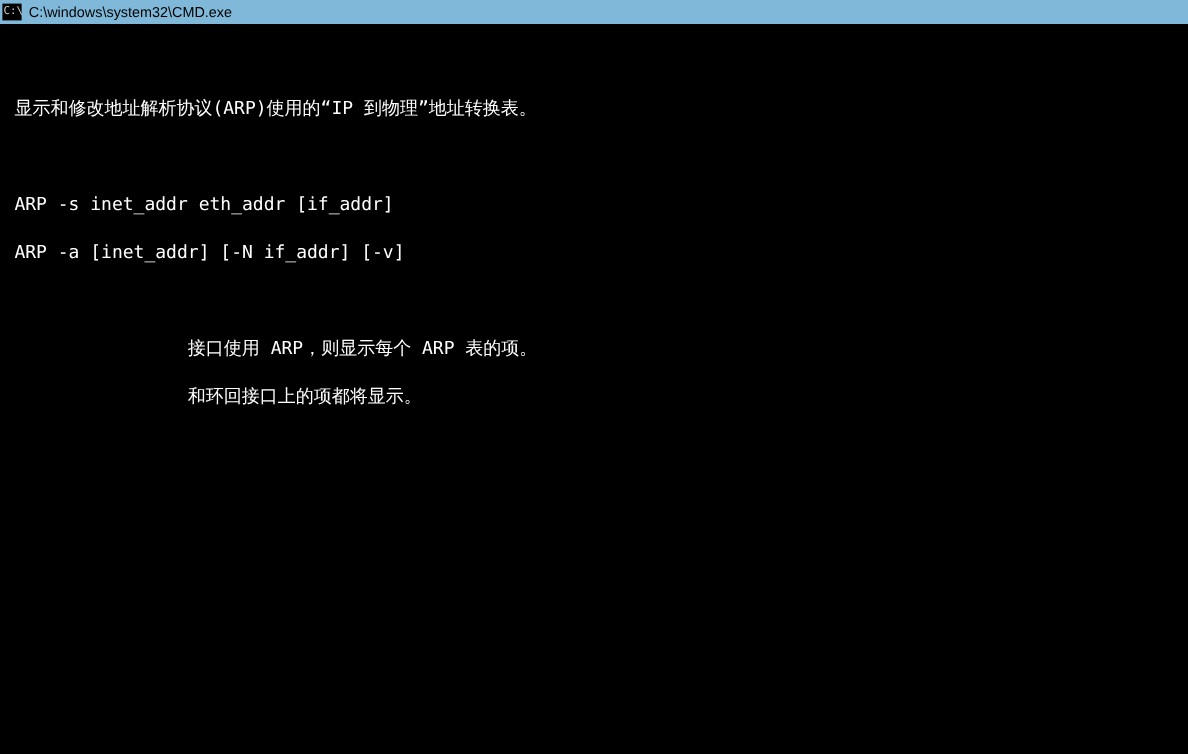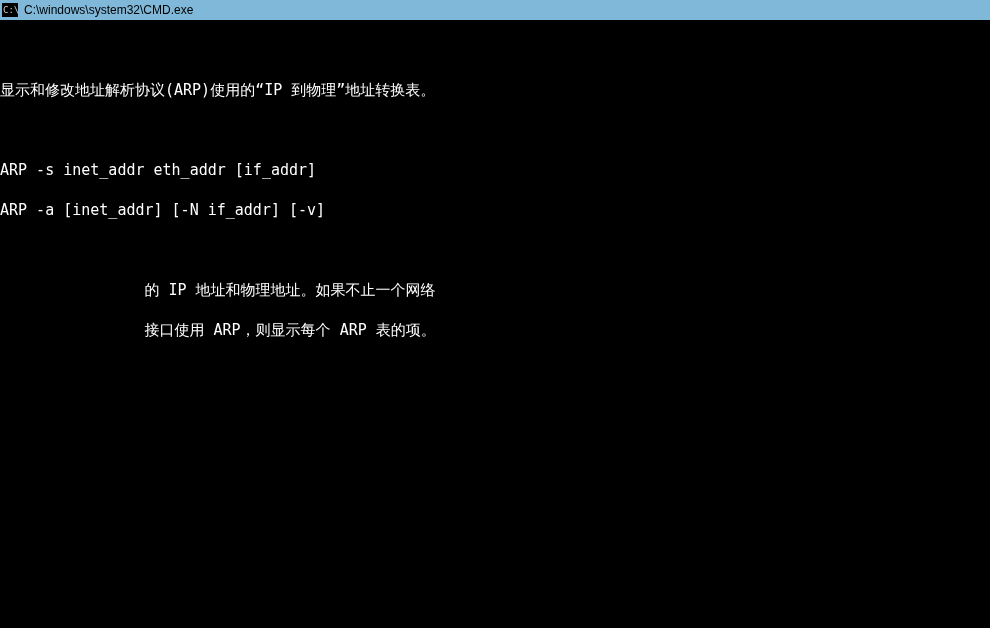--- a/index.html
+++ b/index.html
@@ -38,40 +38,40 @@
     }
     .terminal {
       background: #000;
       color: #fff;
       padding: 0;
       font-family: "Consolas", "NSimSun", "SimSun", monospace;
       font-size: 15px;
       line-height: 20px;
       white-space: pre;
     }
-    .terminal div { white-space: pre; }
+    .terminal div { white-space: pre; padding-left: 12px; }
     .blank { height: 20px; }
   </style>
 </head>
 <body>
 
 <div class="titlebar">
   <span class="titlebar-icon">C:\</span>
   <span>C:\windows\system32\CMD.exe</span>
 </div>
 
 <div class="terminal">
 <div class="blank"></div>
 <div>显示和修改地址解析协议(ARP)使用的“IP 到物理”地址转换表。</div>
 <div class="blank"></div>
 <div>ARP -s inet_addr eth_addr [if_addr]</div>
 <div>ARP -a [inet_addr] [-N if_addr] [-v]</div>
 <div class="blank"></div>
-<div>                的 IP 地址和物理地址。如果不止一个网络</div>
 <div>                接口使用 ARP，则显示每个 ARP 表的项。</div>
+<div>                和环回接口上的项都将显示。</div>
 
 
 
 
 
 
 
 
 
 

